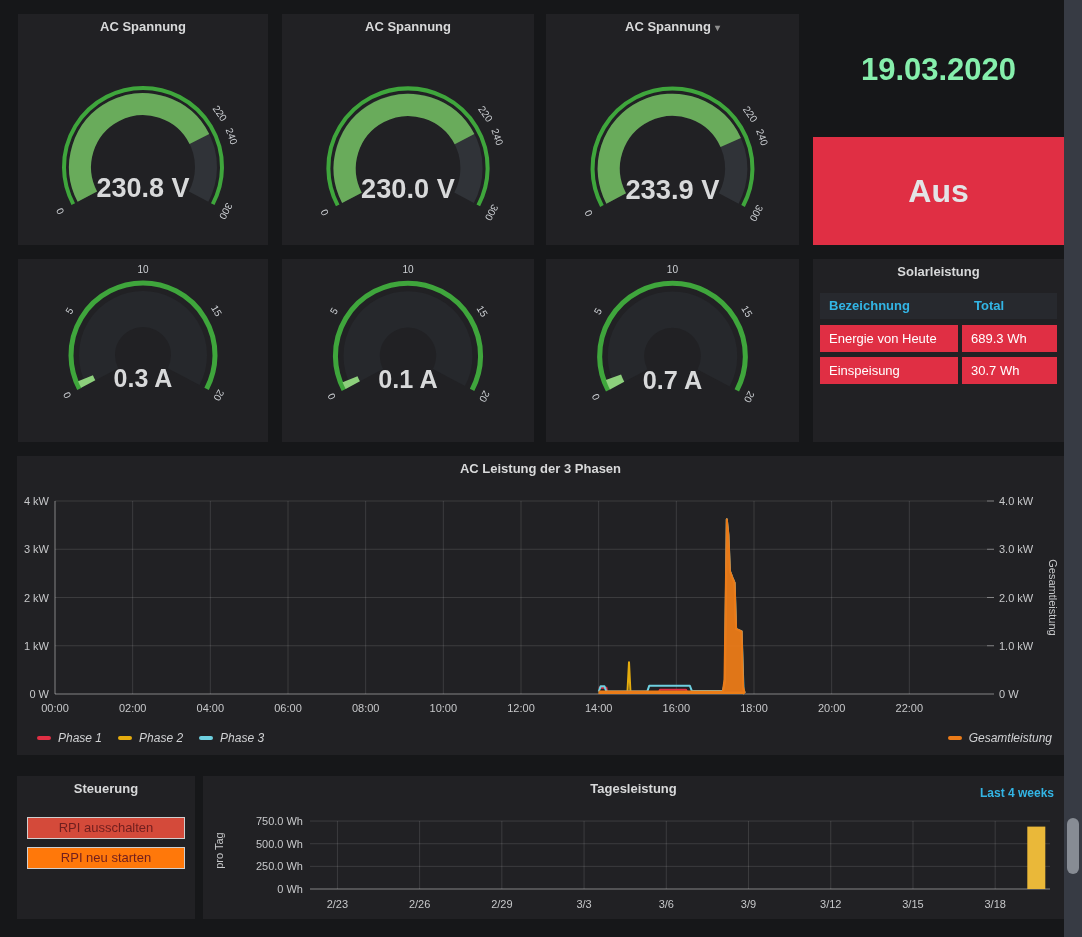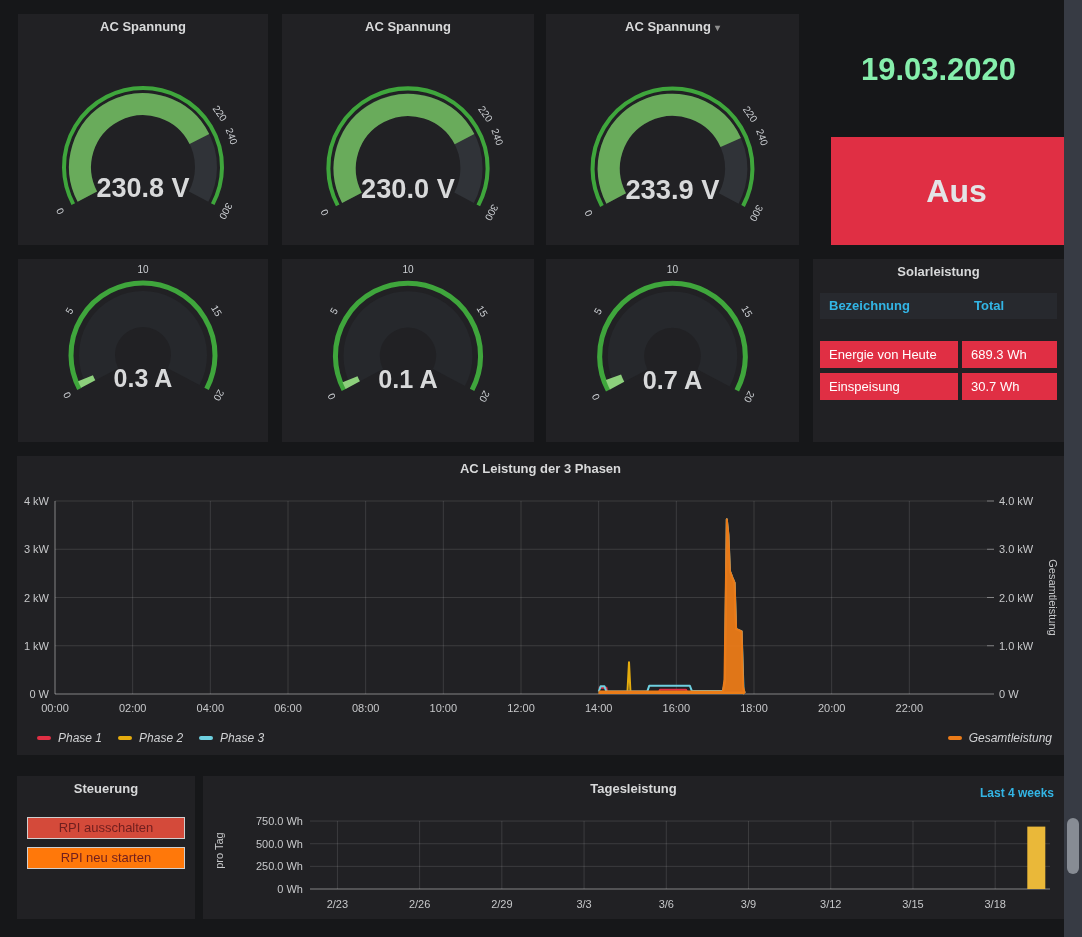--- a/index.html
+++ b/index.html
@@ -16,28 +16,28 @@
   .pos-v3{left:546px;top:14px;width:253px;height:231px;}
   .pos-a1{left:18px;top:259px;width:250px;height:183px;}
   .pos-a2{left:282px;top:259px;width:252px;height:183px;}
   .pos-a3{left:546px;top:259px;width:253px;height:183px;}
   .pos-solar{left:813px;top:259px;width:251px;height:183px;}
   .pos-main{left:17px;top:456px;width:1047px;height:299px;}
   .pos-steuer{left:17px;top:776px;width:178px;height:143px;}
   .pos-tages{left:203px;top:776px;width:861px;height:143px;}
   .date-box{position:absolute;left:813px;top:40px;width:251px;height:60px;line-height:60px;
        text-align:center;font-size:31px;font-weight:600;color:#86efac;}
-  .aus-box{position:absolute;left:831px;top:137px;width:251px;height:108px;background:#e02f44;
+  .aus-box{position:absolute;left:813px;top:137px;width:251px;height:108px;background:#e02f44;
        display:flex;align-items:center;justify-content:center;font-size:32px;font-weight:600;color:#e3e4e6;}
   .gauge{position:absolute;left:0;top:26px;width:100%;}
   .gauge.noTitle{top:0;}
   
   .solar-table{position:absolute;left:7px;right:7px;top:34px;}
   .solar-head{display:grid;grid-template-columns:1fr 95px;gap:4px;background:#27292e;
-       height:26px;line-height:26px;font-size:13px;font-weight:700;color:#33b5e5;margin-bottom:22px;}
+       height:26px;line-height:26px;font-size:13px;font-weight:700;color:#33b5e5;margin-bottom:6px;}
   .solar-head .c1{padding-left:9px;}
   .solar-head .c2{padding-left:12px;}
   .solar-row{display:grid;grid-template-columns:1fr 95px;gap:4px;margin-bottom:5px;}
   .solar-cell{background:#e02f44;color:#fff;font-size:13px;font-weight:500;height:27px;
        line-height:27px;padding-left:9px;white-space:nowrap;overflow:hidden;}
   .solar-cell.val{}
   
   .chart-svg{position:absolute;left:0;top:0;}
   .legend-row{position:absolute;left:20px;bottom:10px;display:flex;gap:16px;font-size:12px;color:#d0d1d3;}
   .legend-right{position:absolute;right:12px;bottom:10px;display:flex;font-size:12px;color:#d0d1d3;}

